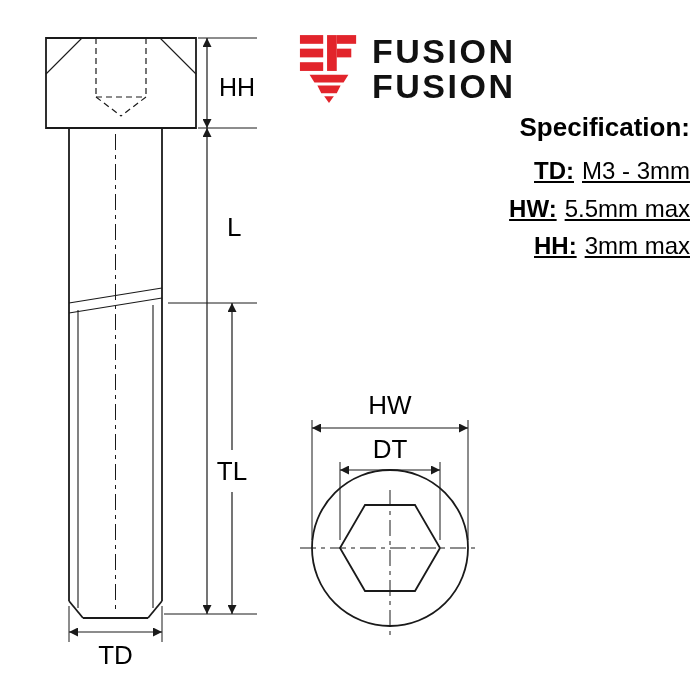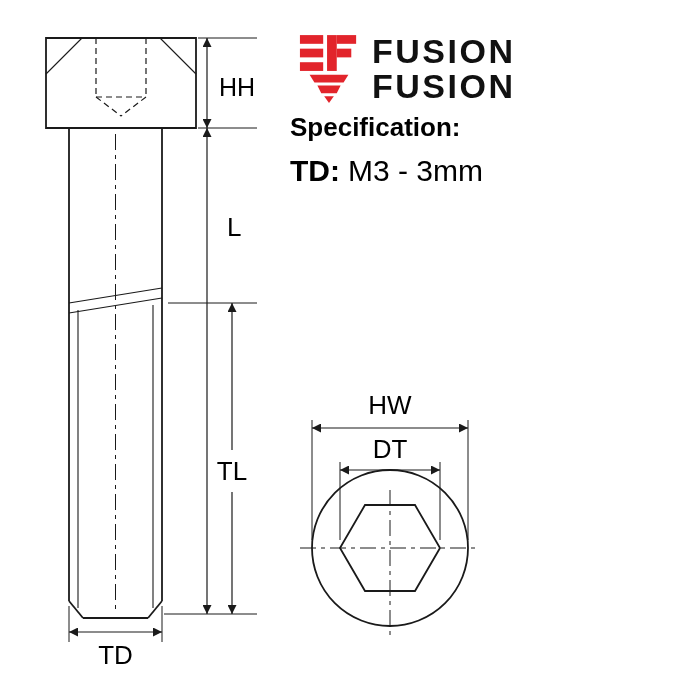--- a/index.html
+++ b/index.html
@@ -12,23 +12,23 @@
   .centerline{stroke:#1a1a1a;stroke-width:1;fill:none;stroke-dasharray:16 5 4 5;}
   .dim{stroke:#1a1a1a;stroke-width:1.2;fill:none;}
   .ext{stroke:#1a1a1a;stroke-width:1;fill:none;}
   .dim-label{font-family:"Liberation Sans",sans-serif;font-size:26px;fill:#000;}
   .dim-label.small{font-size:25px;}
 
   .logo{position:absolute;left:298px;top:34px;display:flex;align-items:center;}
   .logo-icon{display:block;}
   .logo-text{margin-left:12px;font-weight:bold;font-size:34px;line-height:35px;
              letter-spacing:2.5px;color:#111;}
-  .spec{position:absolute;left:290px;top:112px;width:400px;}
+  .spec{position:absolute;left:290px;top:112px;width:400px;text-align:right;}
   .spec-title{font-size:26px;font-weight:bold;margin-bottom:9px;}
-  .spec-row{font-size:30px;line-height:37.5px;white-space:nowrap;}
+  .spec-row{font-size:24px;line-height:37.5px;white-space:nowrap;text-decoration:underline;}
   .spec-label{font-weight:bold;margin-right:8px;}
   .spec-value{font-weight:normal;}
 </style>
 </head>
 <body>
 
 <div id="stage">
 
   <svg id="drawing" width="700" height="700" viewBox="0 0 700 700">
     <defs>
@@ -144,15 +144,21 @@
       <div>FUSION</div>
     </div>
   </div>
 
   <div class="spec">
     <div class="spec-title">Specification:</div>
 
     <div class="spec-row">
       <span class="spec-label">TD:</span><span class="spec-value">M3 - 3mm</span>
     </div>
+    <div class="spec-row">
+      <span class="spec-label">HW:</span><span class="spec-value">5.5mm max</span>
+    </div>
+    <div class="spec-row">
+      <span class="spec-label">HH:</span><span class="spec-value">3mm max</span>
+    </div>
   </div>
 
 </div>
 
 </body></html>

